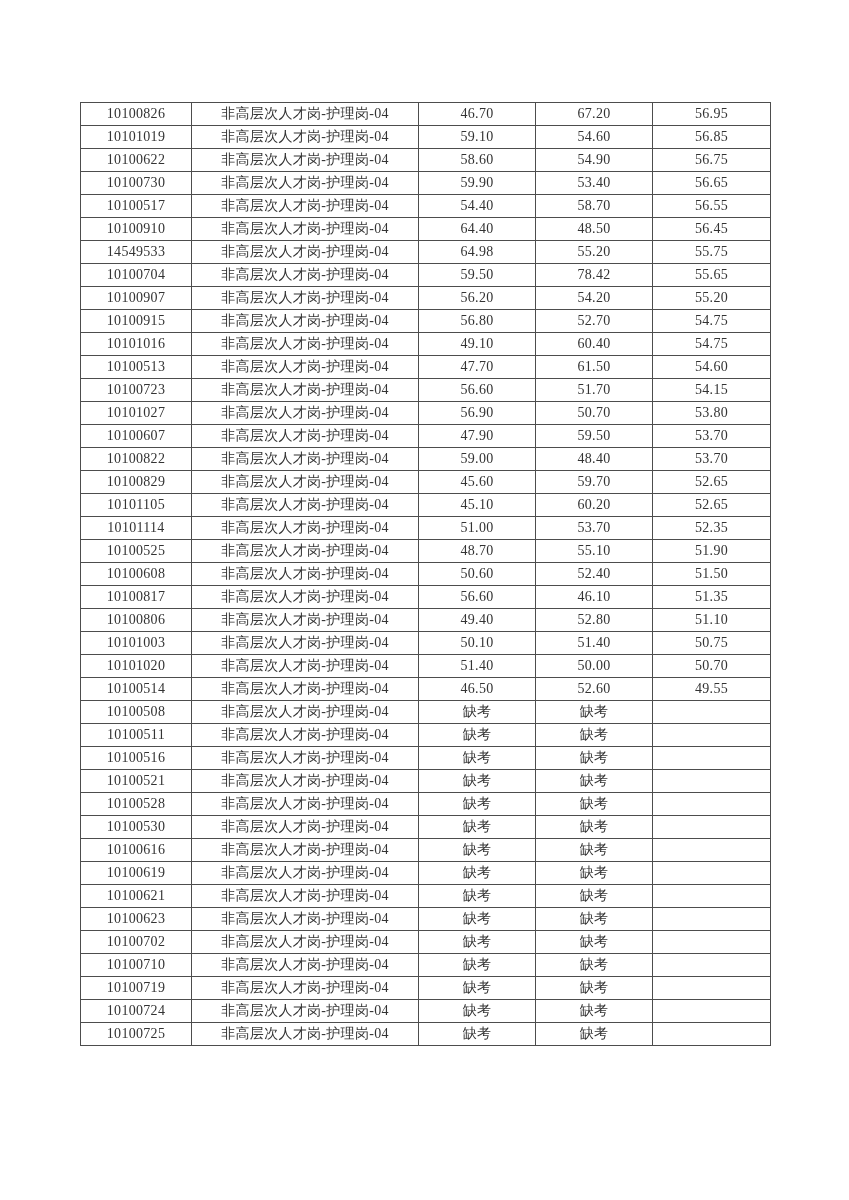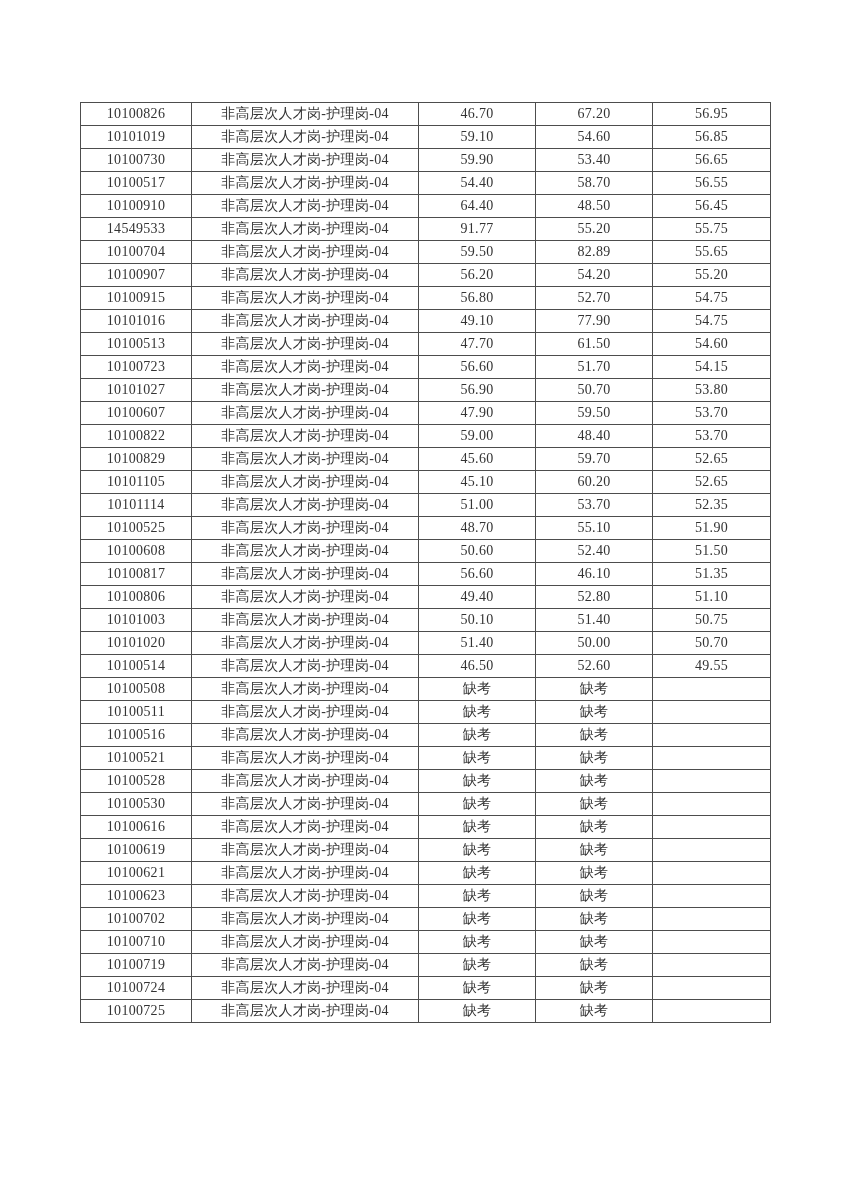--- a/index.html
+++ b/index.html
@@ -62,20 +62,27 @@
           <td>56.95</td>
         </tr>
         <tr>
           <td>10101019</td>
           <td>非高层次人才岗-护理岗-04</td>
           <td>59.10</td>
           <td>54.60</td>
           <td>56.85</td>
         </tr>
         <tr>
+          <td>10100622</td>
+          <td>非高层次人才岗-护理岗-04</td>
+          <td>58.60</td>
+          <td>54.90</td>
+          <td>56.75</td>
+        </tr>
+        <tr>
           <td>10100730</td>
           <td>非高层次人才岗-护理岗-04</td>
           <td>59.90</td>
           <td>53.40</td>
           <td>56.65</td>
         </tr>
         <tr>
           <td>10100517</td>
           <td>非高层次人才岗-护理岗-04</td>
           <td>54.40</td>
@@ -85,50 +92,50 @@
         <tr>
           <td>10100910</td>
           <td>非高层次人才岗-护理岗-04</td>
           <td>64.40</td>
           <td>48.50</td>
           <td>56.45</td>
         </tr>
         <tr>
           <td>14549533</td>
           <td>非高层次人才岗-护理岗-04</td>
-          <td>91.77</td>
+          <td>64.98</td>
           <td>55.20</td>
           <td>55.75</td>
         </tr>
         <tr>
           <td>10100704</td>
           <td>非高层次人才岗-护理岗-04</td>
           <td>59.50</td>
-          <td>82.89</td>
+          <td>78.42</td>
           <td>55.65</td>
         </tr>
         <tr>
           <td>10100907</td>
           <td>非高层次人才岗-护理岗-04</td>
           <td>56.20</td>
           <td>54.20</td>
           <td>55.20</td>
         </tr>
         <tr>
           <td>10100915</td>
           <td>非高层次人才岗-护理岗-04</td>
           <td>56.80</td>
           <td>52.70</td>
           <td>54.75</td>
         </tr>
         <tr>
           <td>10101016</td>
           <td>非高层次人才岗-护理岗-04</td>
           <td>49.10</td>
-          <td>77.90</td>
+          <td>60.40</td>
           <td>54.75</td>
         </tr>
         <tr>
           <td>10100513</td>
           <td>非高层次人才岗-护理岗-04</td>
           <td>47.70</td>
           <td>61.50</td>
           <td>54.60</td>
         </tr>
         <tr>

